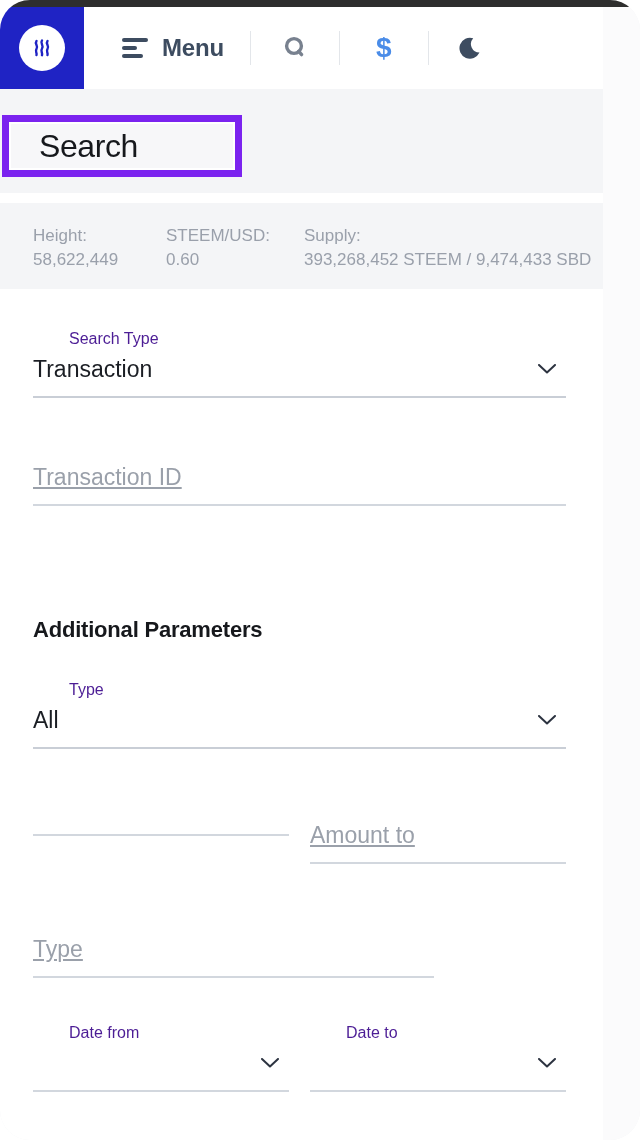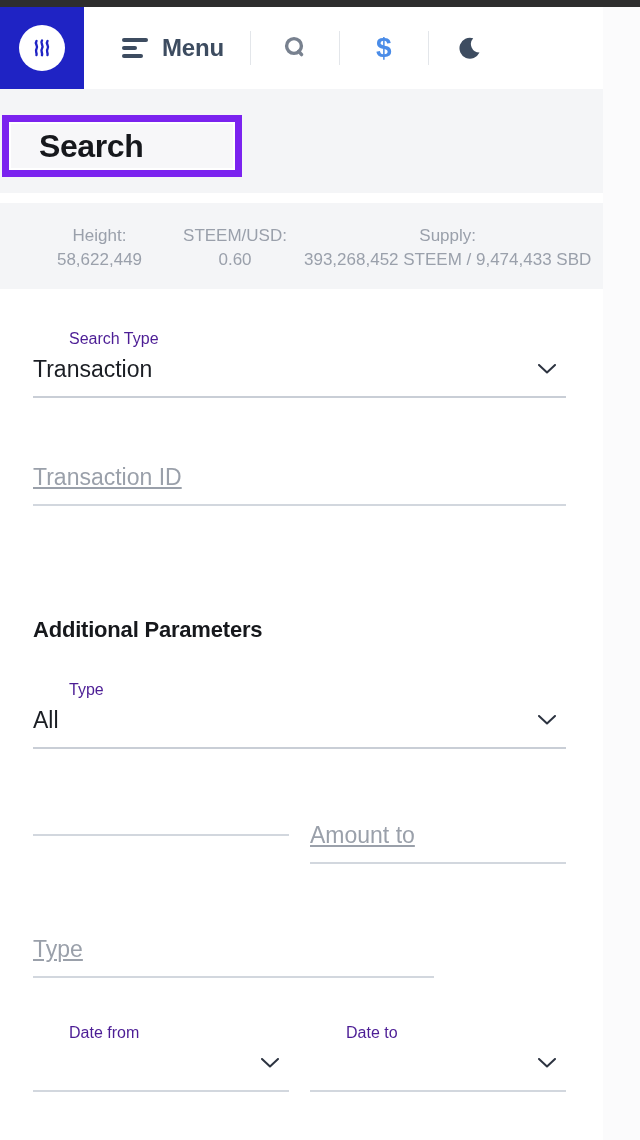--- a/index.html
+++ b/index.html
@@ -11,20 +11,21 @@
     font-family: "Liberation Sans", sans-serif;
     -webkit-font-smoothing: antialiased;
   }
 
   #page {
     position: relative;
     width: 640px;
     height: 1140px;
     background: #f4f5f7;
     overflow: hidden;
+    border-radius: 30px;
   }
 
   
   .top-strip {
     position: absolute;
     top: 0; left: 0;
     width: 640px;
     height: 7px;
     background: #2e2e2e;
   }
@@ -157,38 +158,37 @@
     width: 100%;
     height: 100%;
     background: #f7f7f9;
     border: 2px solid #ffffff;
     display: flex;
     align-items: center;
     padding-left: 28px;
   }
   .page-title {
     font-size: 32px;
-    font-weight: bold;
+    font-weight: normal;
     color: #16181c;
     letter-spacing: -0.4px;
     white-space: nowrap;
   }
 
   
   .stats-bar {
     position: absolute;
     left: 0;
     top: 196px;
     width: 603px;
     height: 86px;
     background: #f4f5f7;
     padding: 22px 0 0 33px;
     display: flex;
     white-space: nowrap;
-    text-align: center;
   }
   .stat {
     display: flex;
     flex-direction: column;
     gap: 3px;
     font-size: 17px;
     color: #9aa0ab;
     line-height: 1.25;
   }
   .stat-k { color: #9aa0ab; }

